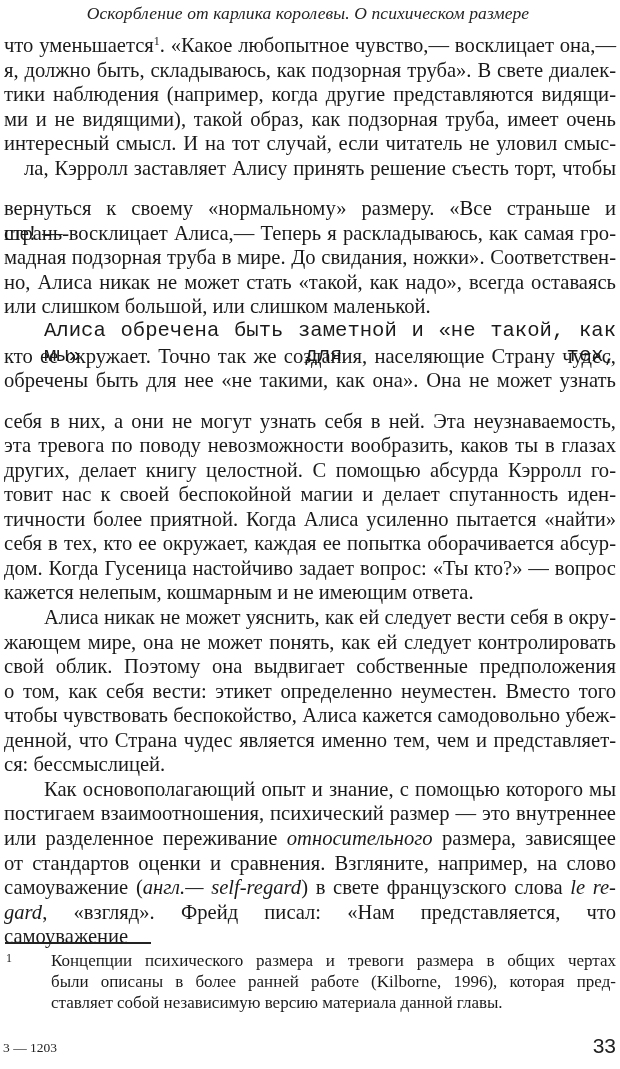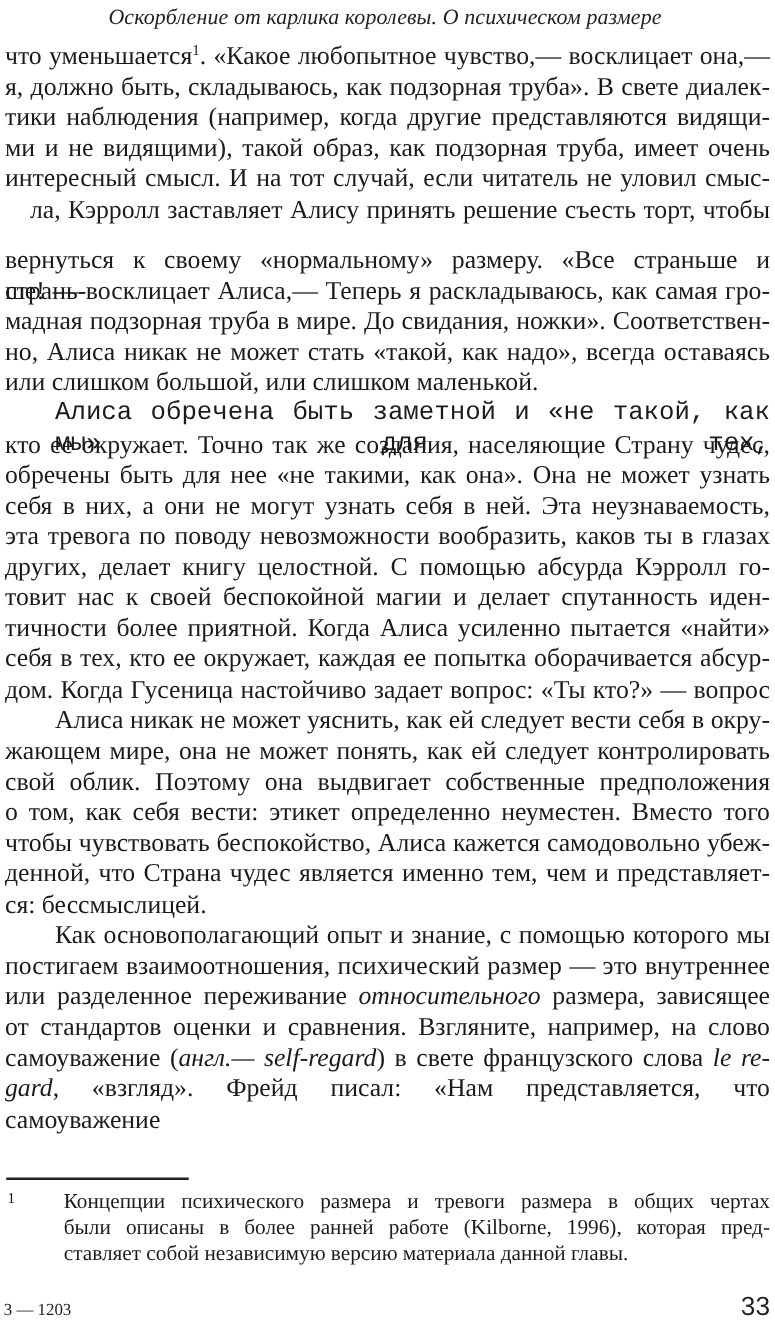--- a/index.html
+++ b/index.html
@@ -109,27 +109,28 @@
     <div class="line" style="white-space: normal; word-spacing: 0px;"><span>интересный смысл. И на тот случай, если читатель не уловил смыс-</span></div>
     <div class="line" style="white-space: normal; word-spacing: 0px; margin-left: 20px;"><span>ла, Кэрролл заставляет Алису принять решение съесть торт, чтобы</span></div>
     <div class="line" style="white-space: normal; word-spacing: 0px; margin-top: 16px;"><span>вернуться к своему «нормальному» размеру. «Все страньше и странь-</span></div>
     <div class="line" style="white-space: normal; word-spacing: 0px;"><span>ше! — восклицает Алиса,— Теперь я раскладываюсь, как самая гро-</span></div>
     <div class="line" style="white-space: normal; word-spacing: 0px;"><span>мадная подзорная труба в мире. До свидания, ножки». Соответствен-</span></div>
     <div class="line" style="white-space: normal; word-spacing: 0px;"><span>но, Алиса никак не может стать «такой, как надо», всегда оставаясь</span></div>
     <div class="line last" style="white-space: normal; word-spacing: 0px;"><span>или слишком большой, или слишком маленькой.</span></div>
     <div class="line indent" style="white-space: normal; word-spacing: 0px; font-family: Liberation Mono, monospace;"><span>Алиса обречена быть заметной и «не такой, как мы» для тех,</span></div>
     <div class="line" style="white-space: normal; word-spacing: 0px;"><span>кто ее окружает. Точно так же создания, населяющие Страну чудес,</span></div>
     <div class="line" style="white-space: normal; word-spacing: 0px;"><span>обречены быть для нее «не такими, как она». Она не может узнать</span></div>
-    <div class="line" style="white-space: normal; word-spacing: 0px;"><span>себя в них, а они не могут узнать себя в ней. Эта неузнаваемость,</span></div>
+    <div class="line" style="white-space: normal; word-spacing: 0px; margin-top: 16px;"><span>себя в них, а они не могут узнать себя в ней. Эта неузнаваемость,</span></div>
     <div class="line" style="white-space: normal; word-spacing: 0px;"><span>эта тревога по поводу невозможности вообразить, каков ты в глазах</span></div>
     <div class="line" style="white-space: normal; word-spacing: 0px;"><span>других, делает книгу целостной. С помощью абсурда Кэрролл го-</span></div>
     <div class="line" style="white-space: normal; word-spacing: 0px;"><span>товит нас к своей беспокойной магии и делает спутанность иден-</span></div>
     <div class="line" style="white-space: normal; word-spacing: 0px;"><span>тичности более приятной. Когда Алиса усиленно пытается «найти»</span></div>
     <div class="line" style="white-space: normal; word-spacing: 0px;"><span>себя в тех, кто ее окружает, каждая ее попытка оборачивается абсур-</span></div>
     <div class="line" style="white-space: normal; word-spacing: 0px;"><span>дом. Когда Гусеница настойчиво задает вопрос: «Ты кто?» — вопрос</span></div>
+    <div class="line last" style="white-space: normal; word-spacing: 0px;"><span>кажется нелепым, кошмарным и не имеющим ответа.</span></div>
     <div class="line indent" style="white-space: normal; word-spacing: 0px;"><span>Алиса никак не может уяснить, как ей следует вести себя в окру-</span></div>
     <div class="line" style="white-space: normal; word-spacing: 0px;"><span>жающем мире, она не может понять, как ей следует контролировать</span></div>
     <div class="line" style="white-space: normal; word-spacing: 0px;"><span>свой облик. Поэтому она выдвигает собственные предположения</span></div>
     <div class="line" style="white-space: normal; word-spacing: 0px;"><span>о том, как себя вести: этикет определенно неуместен. Вместо того</span></div>
     <div class="line" style="white-space: normal; word-spacing: 0px;"><span>чтобы чувствовать беспокойство, Алиса кажется самодовольно убеж-</span></div>
     <div class="line" style="white-space: normal; word-spacing: 0px;"><span>денной, что Страна чудес является именно тем, чем и представляет-</span></div>
     <div class="line last" style="white-space: normal; word-spacing: 0px;"><span>ся: бессмыслицей.</span></div>
     <div class="line indent" style="white-space: normal; word-spacing: 0px;"><span>Как основополагающий опыт и знание, с помощью которого мы</span></div>
     <div class="line" style="white-space: normal; word-spacing: 0px;"><span>постигаем взаимоотношения, психический размер — это внутреннее</span></div>
     <div class="line" style="white-space: normal; word-spacing: 0px;"><span>или разделенное переживание </span><span class="it">относительного</span><span> размера, зависящее</span></div>

